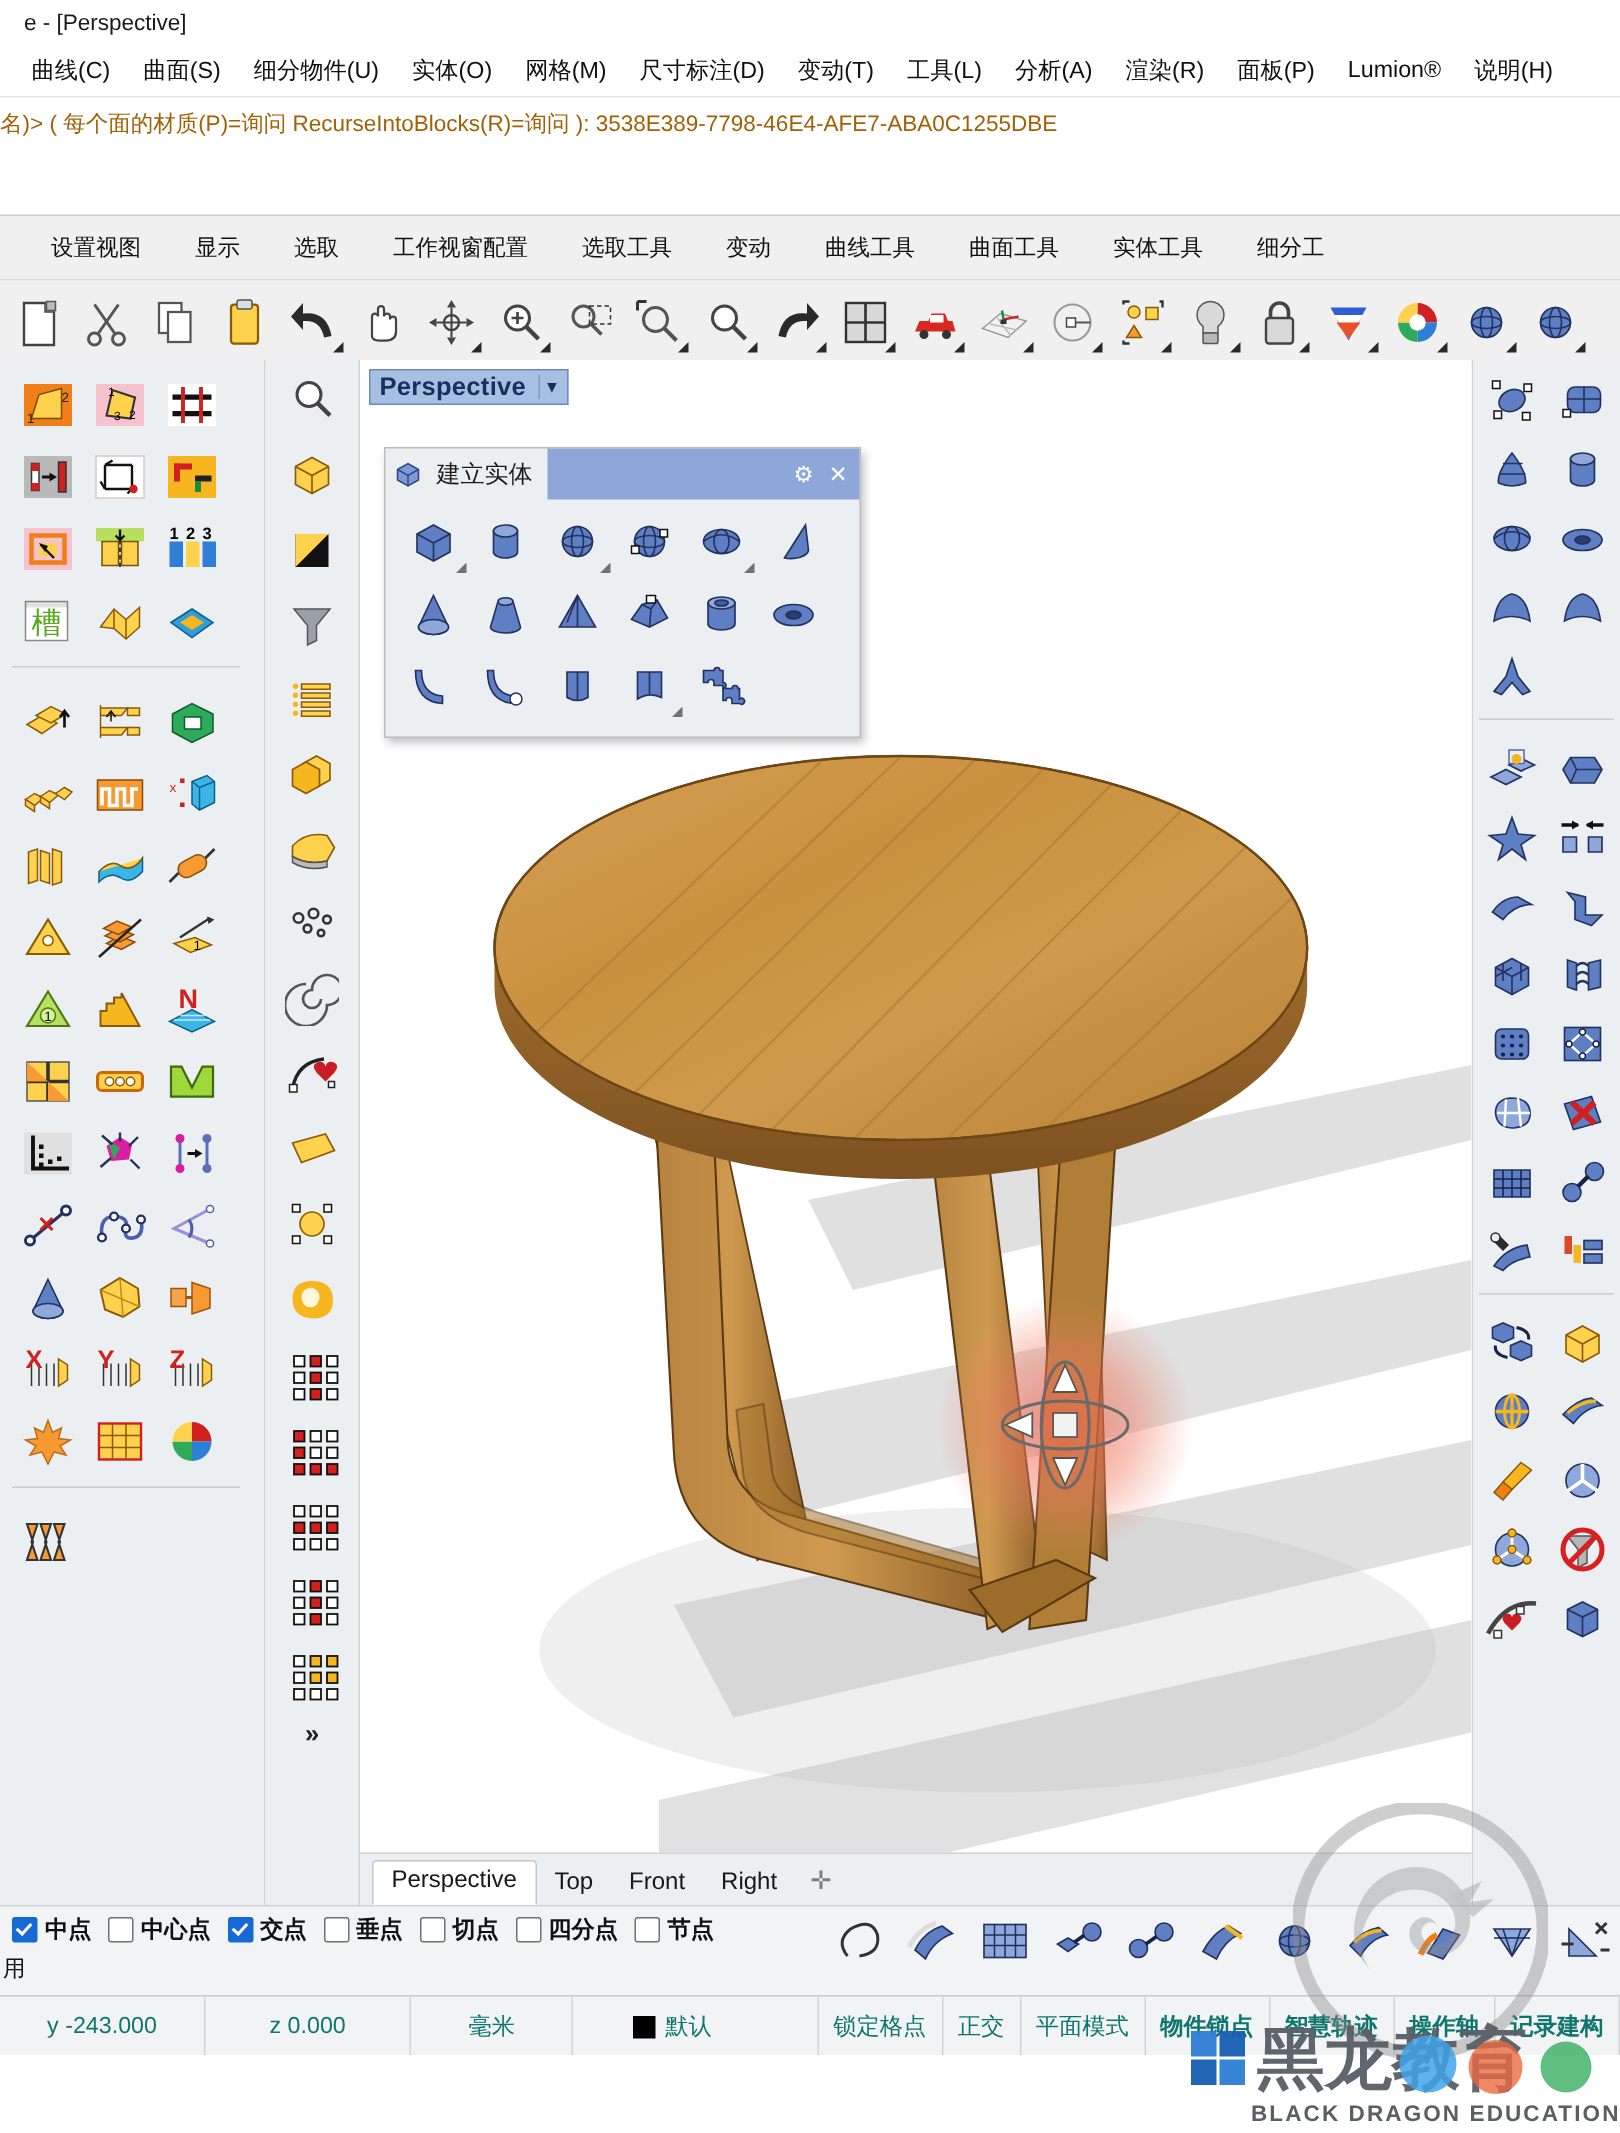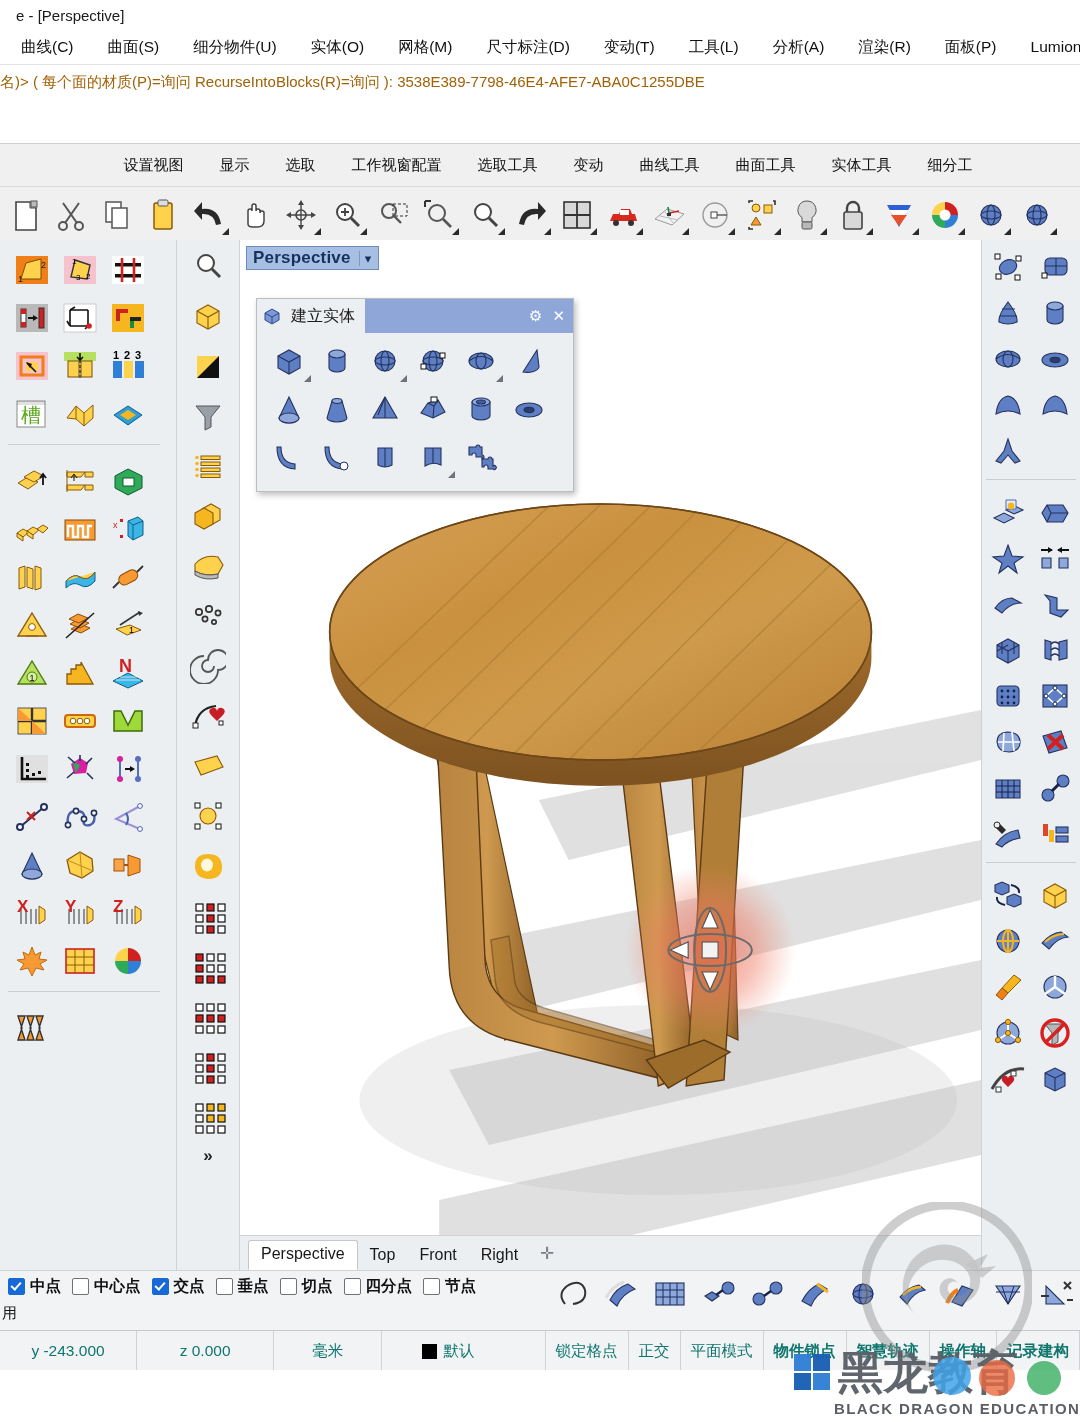--- a/index.html
+++ b/index.html
@@ -12,31 +12,31 @@
   }
   .app{position:relative;width:1080px;height:1422px;}
 
   
   .titlebar{height:30px;background:#ffffff;display:flex;align-items:center;
             padding-left:0;border-bottom:0px;}
   .titlebar .ttl{font-size:15px;color:#1a1a1a;padding-left:16px;}
 
   
   .menubar{height:34px;background:#ffffff;display:flex;align-items:center;
-           border-bottom:1px solid #e3e3e3;padding-left:10px;gap:12px;}
+           border-bottom:1px solid #e3e3e3;padding-left:10px;gap:0px;}
   .menubar .mi{font-size:15.5px;color:#101010;padding:2px 11px;white-space:nowrap;cursor:default;}
 
   
   .cmdarea{height:78px;background:#ffffff;border-bottom:1px solid #cfcfcf;position:relative;}
   .cmdline{position:absolute;left:0px;top:8px;font-size:15px;color:#a16207;white-space:nowrap;}
   .cmdinput{position:absolute;left:0;top:42px;width:100%;height:30px;background:#fff;}
 
   
   .grouptabs{height:42px;background:#f0f0f0;border-bottom:1px solid #dcdcdc;
-             display:flex;align-items:center;overflow:hidden;padding-left:16px;justify-content:center;}
+             display:flex;align-items:center;overflow:hidden;padding-left:16px;}
   .grouptabs .gt{font-size:15px;color:#111;padding:4px 18px;white-space:nowrap;}
 
   
   .maintools{height:56px;background:#f0f0f0;border-bottom:1px solid #c9c9c9;
              display:flex;align-items:center;padding-left:2px;overflow:hidden;}
   .mtool{position:relative;width:46px;height:46px;display:flex;align-items:center;
          justify-content:center;flex:0 0 auto;}
   .mtool .flyout{position:absolute;right:3px;bottom:3px;width:0;height:0;
       border-left:7px solid transparent;border-bottom:7px solid #2a2a2a;}
 

